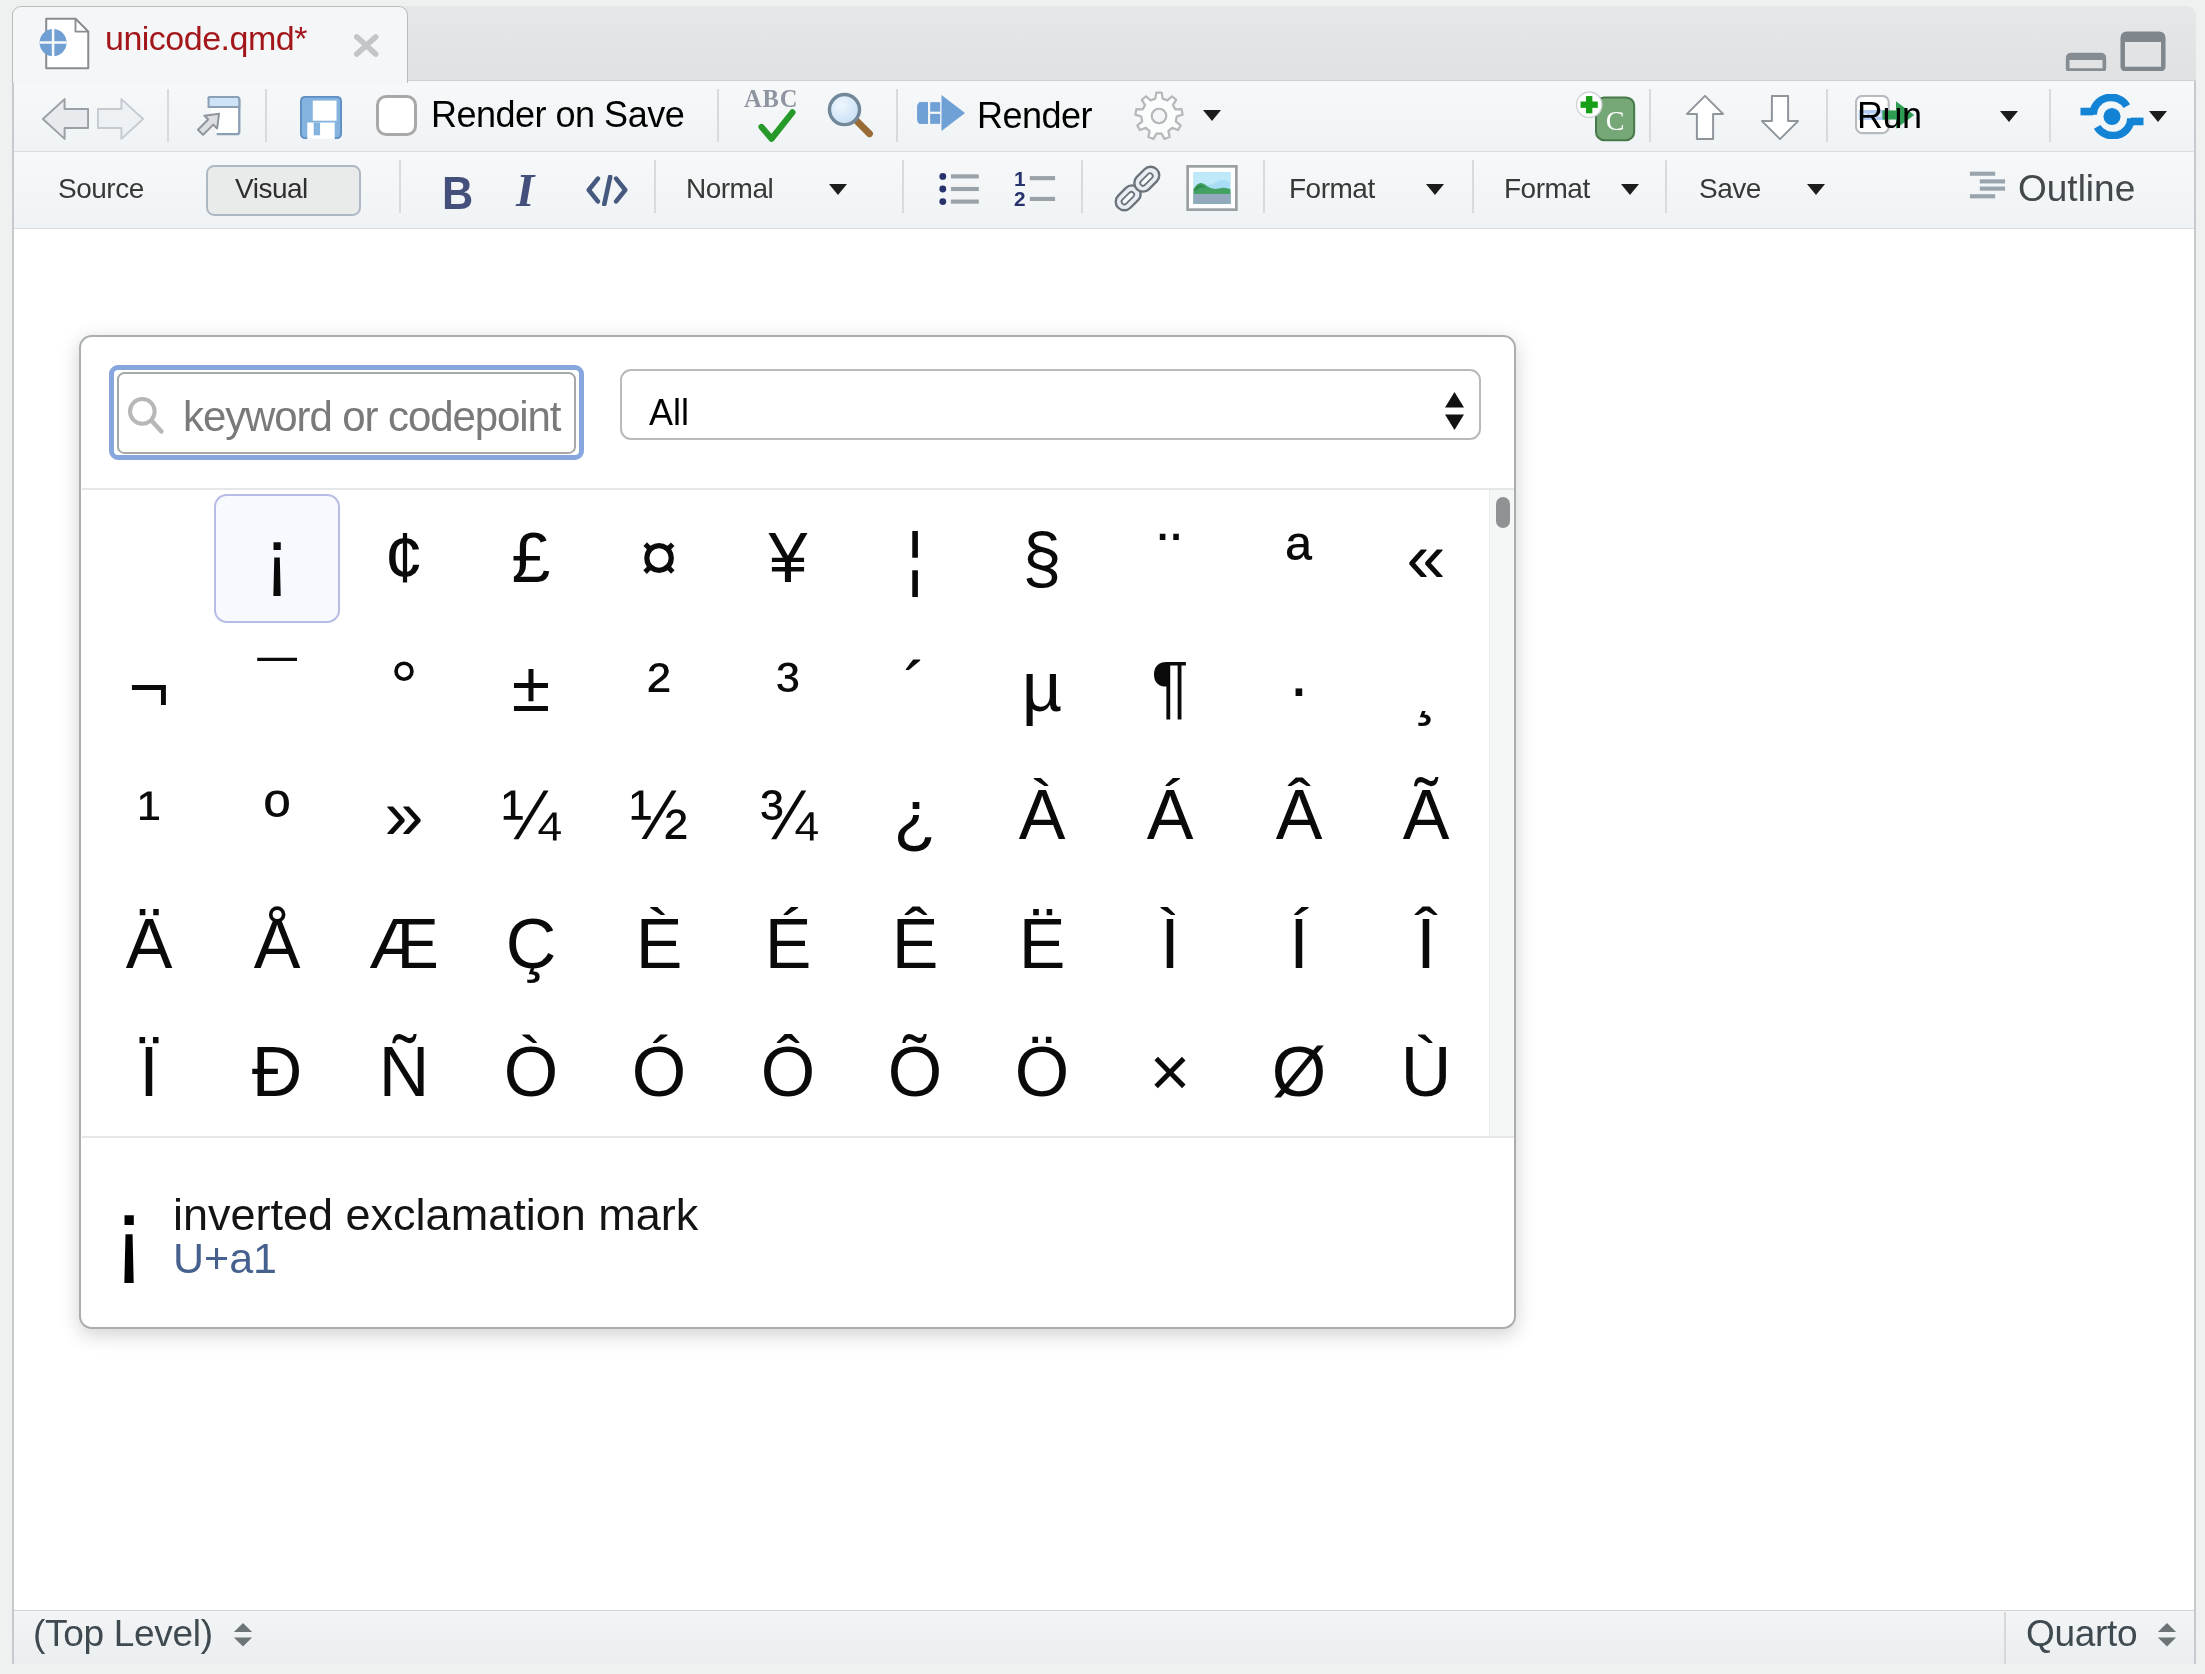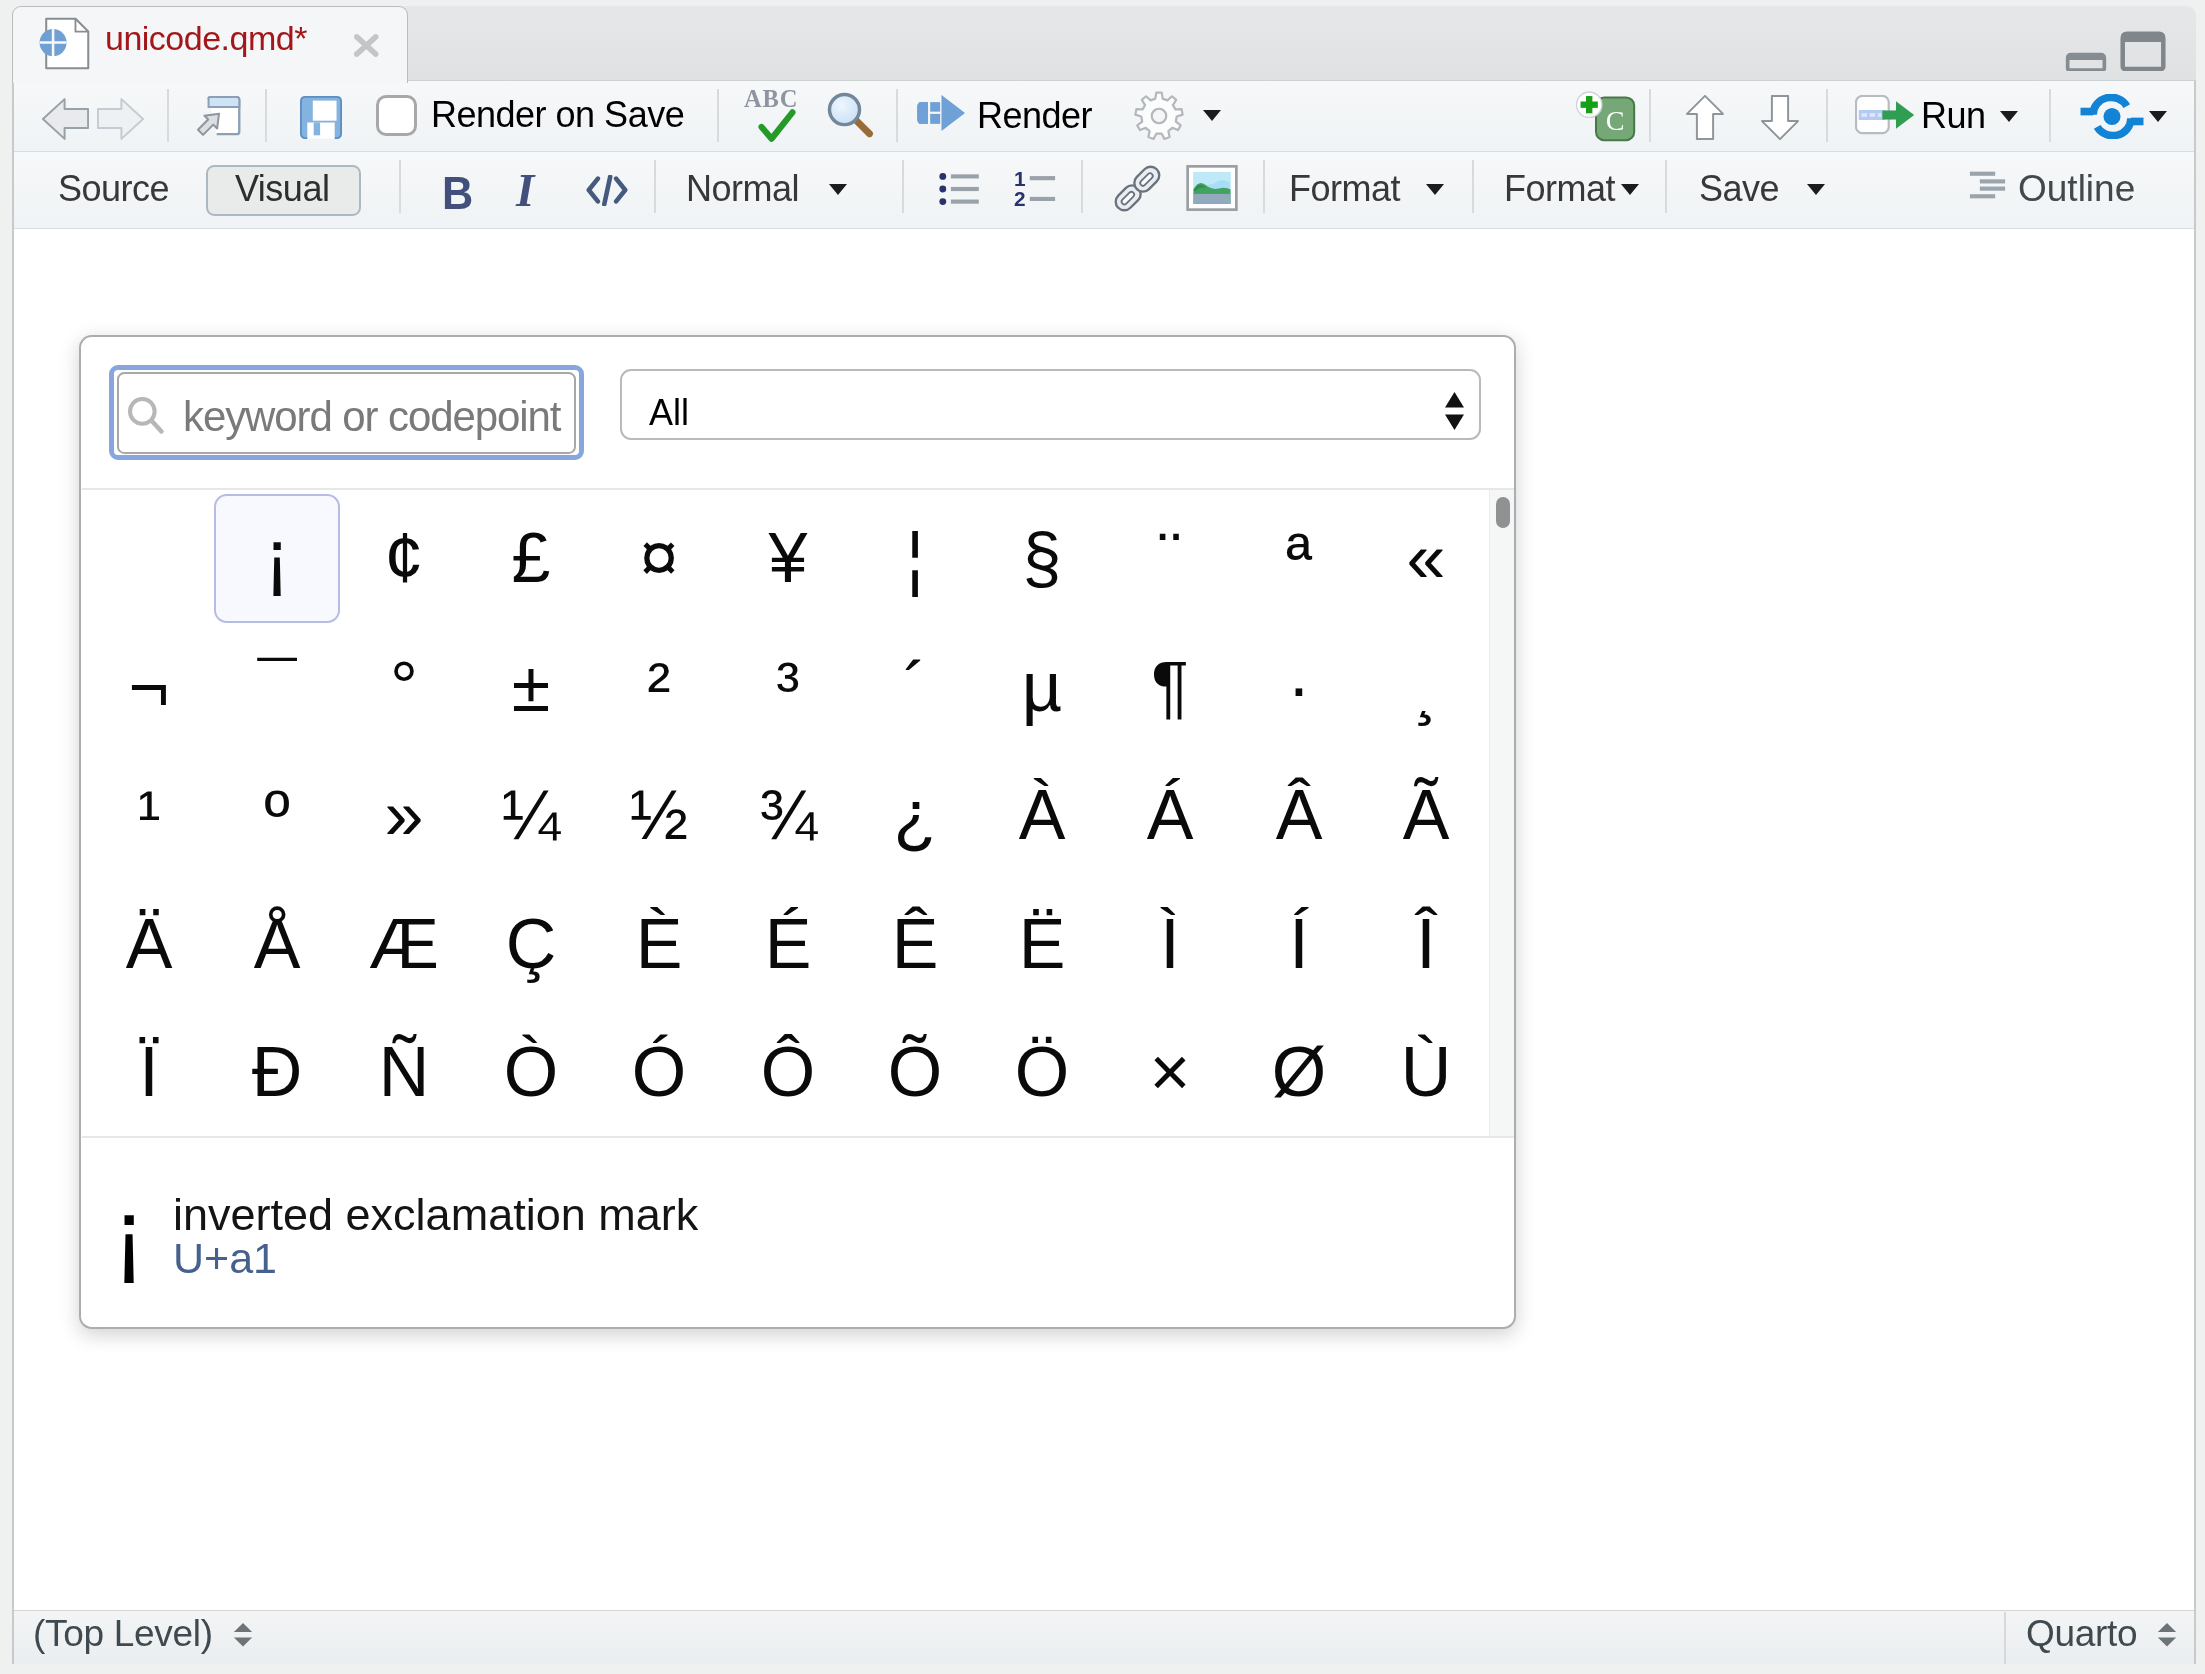--- a/index.html
+++ b/index.html
@@ -10,21 +10,21 @@
 #tab { left:11.8px; top:5.5px; width:396px; height:77px; background:#f4f6f7; border:1.8px solid #b9bcbe; border-bottom:none; border-radius:9px 9px 0 0; }
 #row1 { left:13.6px; top:81px; width:2180px; height:71px; background:linear-gradient(#f6f8f9,#f0f3f5); border-bottom:1.8px solid #dadcde; }
 #row2 { left:13.6px; top:152px; width:2180px; height:77px; background:linear-gradient(#f6f8f9,#f0f3f5); border-bottom:1.8px solid #dadcde; }
 #content { left:13.6px; top:229px; width:2180px; height:1381px; background:#ffffff; }
 #statusbar { left:13.6px; top:1610px; width:2180px; height:54px; background:linear-gradient(#f2f4f5,#ebeef0); border-top:1.8px solid #d2d4d5; }
 #lborder { left:11.8px; top:81px; width:1.8px; height:1583px; background:#c7cacc; }
 #rborder { left:2194px; top:81px; width:1.8px; height:1583px; background:#c7cacc; }
 .sep1 { top:89px; width:1.8px; height:53px; background:#d8dbdc; }
 .sep2 { top:160px; width:1.8px; height:53px; background:#d8dbdc; }
 .t1 { font-size:36px; letter-spacing:-0.5px; line-height:36px; color:#000; white-space:pre; }
-.t2 { font-size:36px; letter-spacing:-0.5px; line-height:36px; color:#383838; white-space:pre; }
+.t2 { font-size:28px; letter-spacing:-0.5px; line-height:36px; color:#383838; white-space:pre; }
 .caret { width:0; height:0; border-left:9px solid transparent; border-right:9px solid transparent; border-top:11.8px solid #1c1c1c; }
 #tabtitle { font-size:34px; letter-spacing:-0.5px; line-height:40px; color:#a3171b; }
 
 #dialog { left:79px; top:335px; width:1437px; height:994px; background:#fff; border:2.7px solid #abaeb0; border-radius:12.7px; box-shadow:0 5.5px 20px rgba(0,0,0,0.18); }
 #focusring { left:109px; top:365px; width:475px; height:95px; border:5.5px solid #87a6dd; border-radius:9px; background:#fff; }
 #searchinner { left:117px; top:372px; width:459px; height:82px; border:2px solid #a6a8aa; border-radius:7.3px; background:#fff; }
 #placeholder { left:183px; top:396px; font-size:42px; letter-spacing:-1.1px; line-height:42px; color:#7a7a7a; white-space:pre; }
 #allselect { left:620px; top:369px; width:861px; height:71px; border:2.7px solid #b8babc; border-radius:11px; background:#fff; }
 #alltext { left:649px; top:395px; font-size:36px; line-height:36px; color:#000; }
 #gridtop { left:82px; top:488px; width:1432px; height:1.8px; background:#e6e7e8; }
@@ -150,21 +150,21 @@
 <div class="abs sep1" style="left:1826px"></div>
 <svg class="abs" style="left:1855px;top:95px" width="62" height="40" viewBox="0 0 68 44">
   <rect x="1" y="1" width="36" height="41" rx="7" fill="#ffffff" stroke="#b6bcc2" stroke-width="2.4"></rect>
   <rect x="4" y="16.5" width="29" height="11" fill="#b3cbf3"></rect>
   <rect x="7" y="20" width="6" height="4" fill="#dde7fa"></rect>
   <rect x="16" y="20" width="6" height="4" fill="#dde7fa"></rect>
   <rect x="25" y="20" width="4" height="4" fill="#dde7fa"></rect>
   <rect x="30" y="17" width="16" height="10" fill="#2f9e53"></rect>
   <polygon points="45,7 65,22 45,37" fill="#2f9e53"></polygon>
 </svg>
-<div class="abs t1" style="left:1921px;top:98px">Run</div>
+<div class="abs t1" style="left:1857px;top:98px">Run</div>
 <div class="abs caret" style="left:2000px;top:111px"></div>
 <div class="abs sep1" style="left:2049px"></div>
 <svg class="abs" style="left:2080px;top:94px" width="64" height="45" viewBox="0 0 70 50">
   <g stroke="#1384d5" fill="none" stroke-width="8.5">
     <path d="M0 19.5 L14 19.5"></path>
     <path d="M14 23 A 20 19 0 0 1 51.5 13.5"></path>
     <path d="M56 30.5 L70 30.5"></path>
     <path d="M56 27 A 20 19 0 0 1 18.5 36.5"></path>
   </g>
   <circle cx="35" cy="25" r="9.5" fill="#1384d5"></circle>

